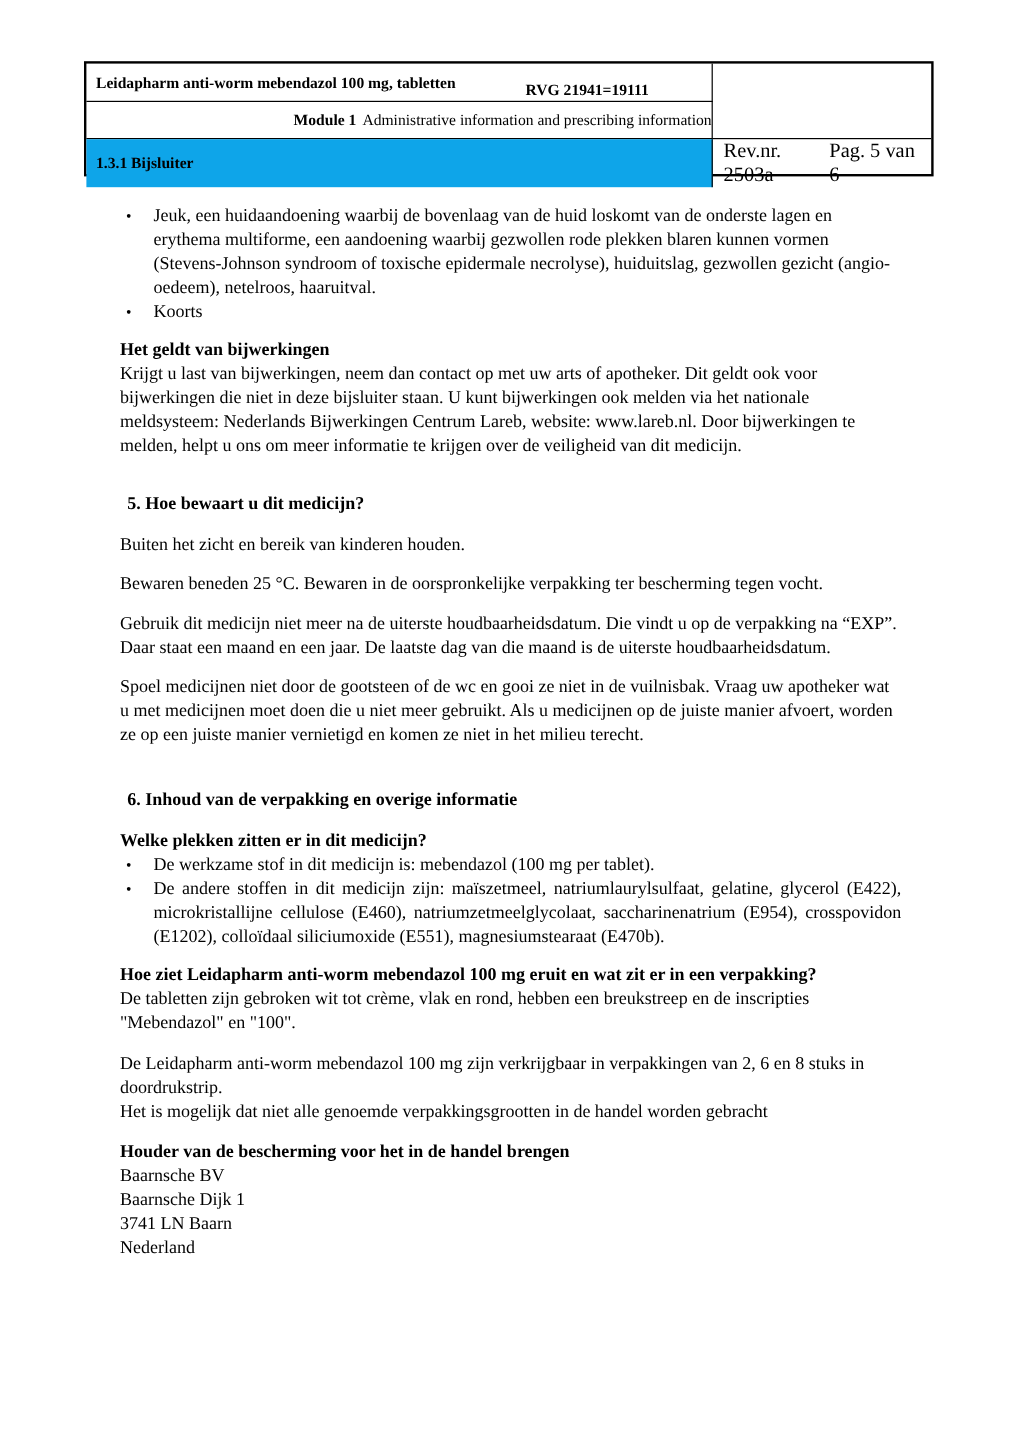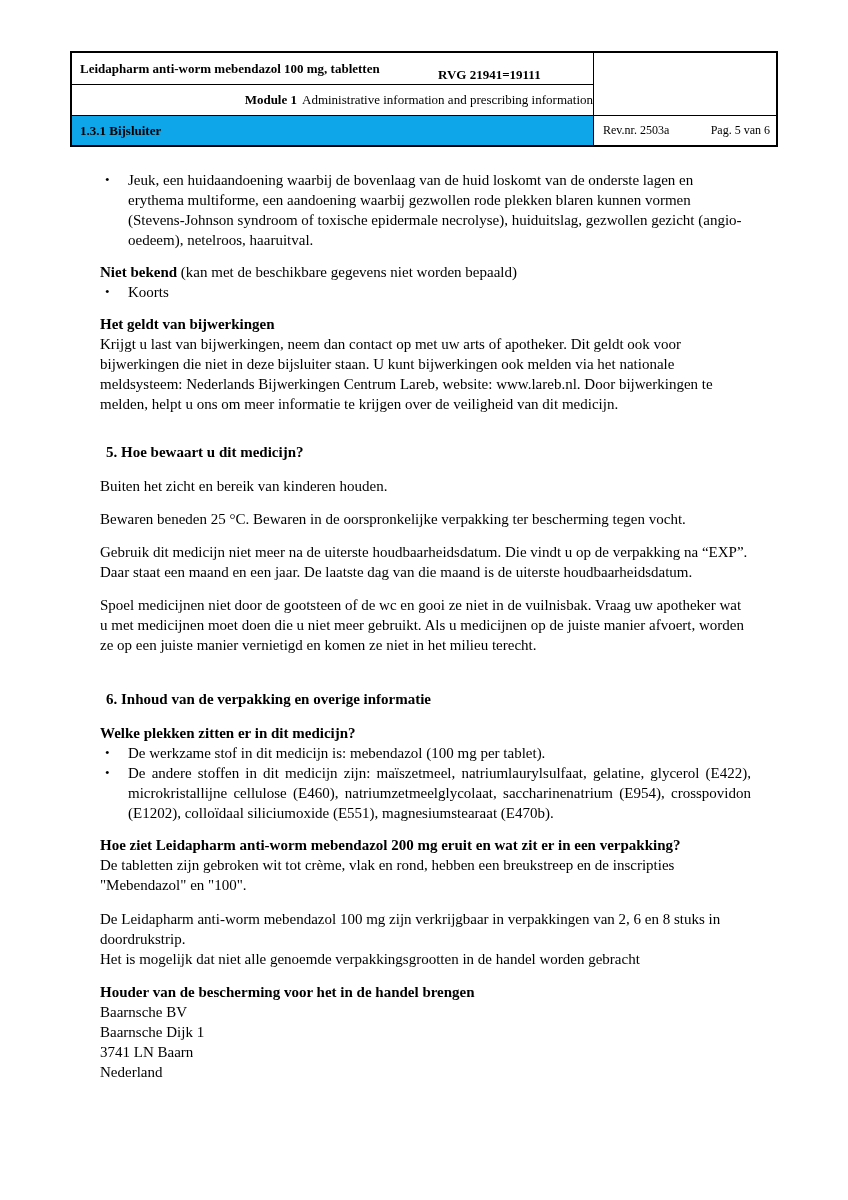--- a/index.html
+++ b/index.html
@@ -50,21 +50,21 @@
     border-right: 1px solid #000000;
     background: #0ea5e9;
     padding-left: 8px;
     font-weight: bold;
   }
   .cell-logo { grid-column: 2; grid-row: 1 / span 2; border-bottom: 1px solid #000000; }
   .cell-rev {
     grid-column: 2; grid-row: 3;
     display: flex; align-items: center; justify-content: space-between;
     padding: 0 6px 0 9px;
-    font-size: 12px;
+    font-size: 17px;
   }
 
   
   .body {
     position: absolute;
     left: 100px;
     top: 170px;
     width: 651px;
     font-size: 15px;
     line-height: 20px;
@@ -107,21 +107,20 @@
     </div>
   </div>
 
   <div class="body">
 
     <div class="bullet-row">
       <span class="marker">•</span>
       <span class="bullet-text">Jeuk, een huidaandoening waarbij de bovenlaag van de huid loskomt van de onderste lagen en erythema multiforme, een aandoening waarbij gezwollen rode plekken blaren kunnen vormen (Stevens-Johnson syndroom of toxische epidermale necrolyse), huiduitslag, gezwollen gezicht (angio-oedeem), netelroos, haaruitval.</span>
     </div>
 
-    <p class="para mt12"><span class="b">Niet bekend</span><span> (kan met de beschikbare gegevens niet worden bepaald)</span></p>
 
     <div class="bullet-row">
       <span class="marker">•</span>
       <span class="bullet-text">Koorts</span>
     </div>
 
     <p class="para b mt12">Het geldt van bijwerkingen</p>
     <p class="para">Krijgt u last van bijwerkingen, neem dan contact op met uw arts of apotheker. Dit geldt ook voor bijwerkingen die niet in deze bijsluiter staan. U kunt bijwerkingen ook melden via het nationale meldsysteem: Nederlands Bijwerkingen Centrum Lareb, website: www.lareb.nl. Door bijwerkingen te melden, helpt u ons om meer informatie te krijgen over de veiligheid van dit medicijn.</p>
 
     <p class="para sect-head mt28">5. Hoe bewaart u dit medicijn?</p>
@@ -140,21 +139,21 @@
 
     <div class="bullet-row">
       <span class="marker">•</span>
       <span class="bullet-text">De werkzame stof in dit medicijn is: mebendazol (100 mg per tablet).</span>
     </div>
     <div class="bullet-row">
       <span class="marker">•</span>
       <span class="bullet-text justify">De andere stoffen in dit medicijn zijn: maïszetmeel, natriumlaurylsulfaat, gelatine, glycerol (E422), microkristallijne cellulose (E460), natriumzetmeelglycolaat, saccharinenatrium (E954), crosspovidon (E1202), colloïdaal siliciumoxide (E551), magnesiumstearaat (E470b).</span>
     </div>
 
-    <p class="para b mt12">Hoe ziet Leidapharm anti-worm mebendazol 200 mg eruit en wat zit er in een verpakking?</p>
+    <p class="para b mt12">Hoe ziet Leidapharm anti-worm mebendazol 100 mg eruit en wat zit er in een verpakking?</p>
     <p class="para">De tabletten zijn gebroken wit tot crème, vlak en rond, hebben een breukstreep en de inscripties "Mebendazol" en "100".</p>
 
     <p class="para mt14">De Leidapharm anti-worm mebendazol 100 mg zijn verkrijgbaar in verpakkingen van 2, 6 en 8 stuks in doordrukstrip.</p>
     <p class="para">Het is mogelijk dat niet alle genoemde verpakkingsgrootten in de handel worden gebracht</p>
 
     <p class="para b mt13">Houder van de bescherming voor het in de handel brengen</p>
     <p class="para">Baarnsche BV</p>
     <p class="para">Baarnsche Dijk 1</p>
     <p class="para">3741 LN Baarn</p>
     <p class="para">Nederland</p>

